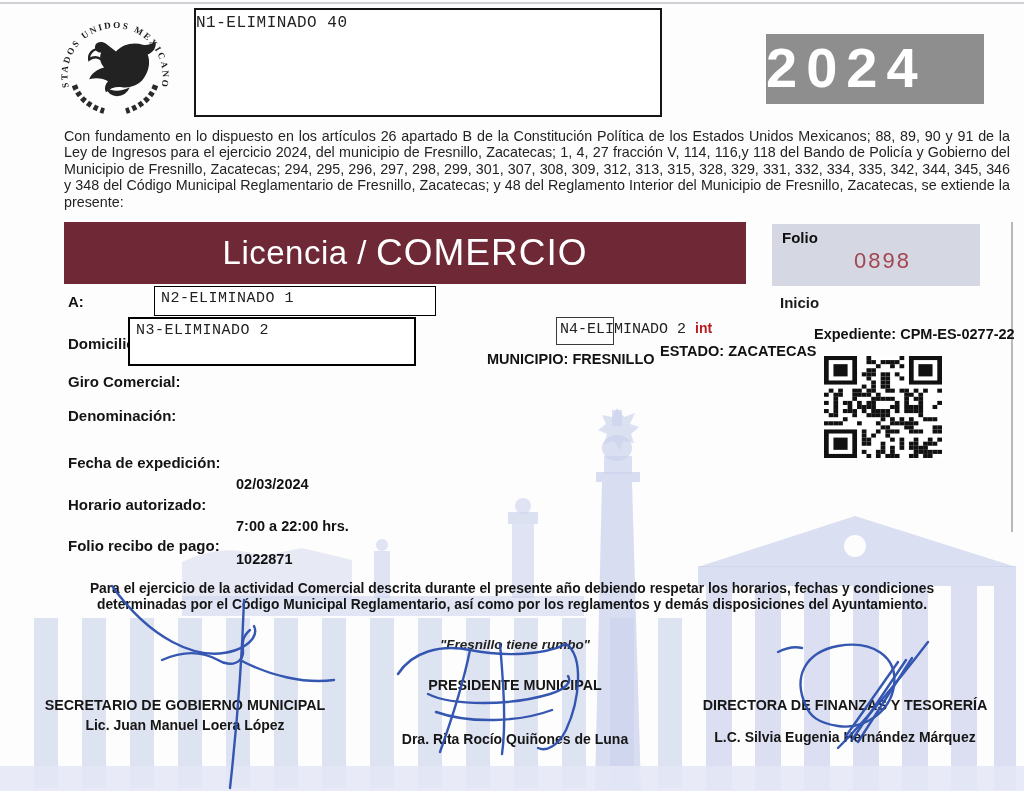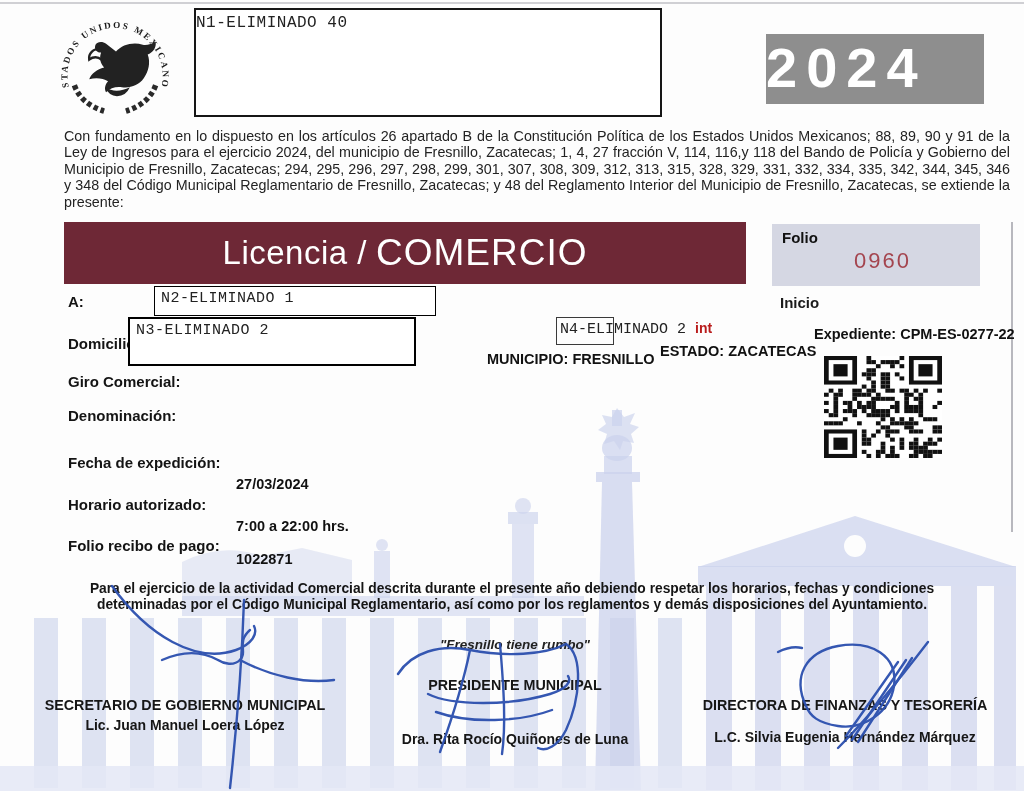--- a/index.html
+++ b/index.html
@@ -141,21 +141,21 @@
 
   <p class="abs intro">Con fundamento en lo dispuesto en los artículos 26 apartado B de la Constitución Política de los Estados Unidos Mexicanos; 88, 89, 90 y 91 de la Ley de Ingresos para el ejercicio 2024, del municipio de Fresnillo, Zacatecas; 1, 4, 27 fracción V, 114, 116,y 118 del Bando de Policía y Gobierno del Municipio de Fresnillo, Zacatecas; 294, 295, 296, 297, 298, 299, 301, 307, 308, 309, 312, 313, 315, 328, 329, 331, 332, 334, 335, 342, 344, 345, 346 y 348 del Código Municipal Reglamentario de Fresnillo, Zacatecas; y 48 del Reglamento Interior del Municipio de Fresnillo, Zacatecas, se extiende la presente:</p>
 
   <div class="abs banner">
     <span class="t1">Licencia /</span>
     <span class="t2">COMERCIO</span>
   </div>
 
   <div class="abs folio-box">
     <div class="folio-label">Folio</div>
-    <div class="folio-value">0960</div>
+    <div class="folio-value">0898</div>
   </div>
   <div class="abs inicio">Inicio</div>
 
   <div class="abs field-label" style="left:68px; top:293px;">A:</div>
   <div class="abs redact-box mono" style="left:154px; top:286px; width:282px; height:30px; border-width:1.6px;">
     <span>N2-ELIMINADO 1</span>
   </div>
 
   <div class="abs field-label" style="left:68px; top:335px;">Domicilio</div>
   <div class="abs redact-box mono" style="left:128px; top:317px; width:288px; height:49px;">
@@ -374,21 +374,21 @@
       <rect x="20" y="2" width="3" height="3" fill="#111"></rect>
       <rect x="0" y="18" width="7" height="7" fill="#111"></rect>
       <rect x="1" y="19" width="5" height="5" fill="#fff"></rect>
       <rect x="2" y="20" width="3" height="3" fill="#111"></rect>
     </svg>
 
   <div class="abs field-label" style="left:68px; top:373px;">Giro Comercial:</div>
   <div class="abs field-label" style="left:68px; top:407px;">Denominación:</div>
 
   <div class="abs field-label" style="left:68px; top:454px;">Fecha de expedición:</div>
-  <div class="abs value-bold" style="left:236px; top:476px;">27/03/2024</div>
+  <div class="abs value-bold" style="left:236px; top:476px;">02/03/2024</div>
 
   <div class="abs field-label" style="left:68px; top:496px;">Horario autorizado:</div>
   <div class="abs value-bold" style="left:236px; top:518px;">7:00 a 22:00 hrs.</div>
 
   <div class="abs field-label" style="left:68px; top:537px;">Folio recibo de pago:</div>
   <div class="abs value-bold" style="left:236px; top:551px;">1022871</div>
 
   <p class="abs terms">Para el ejercicio de la actividad Comercial descrita durante el presente año debiendo respetar los horarios, fechas y condiciones determinadas por el Código Municipal Reglamentario, así como por los reglamentos y demás disposiciones del Ayuntamiento.</p>
 
   <div class="abs motto">"Fresnillo tiene rumbo"</div>

